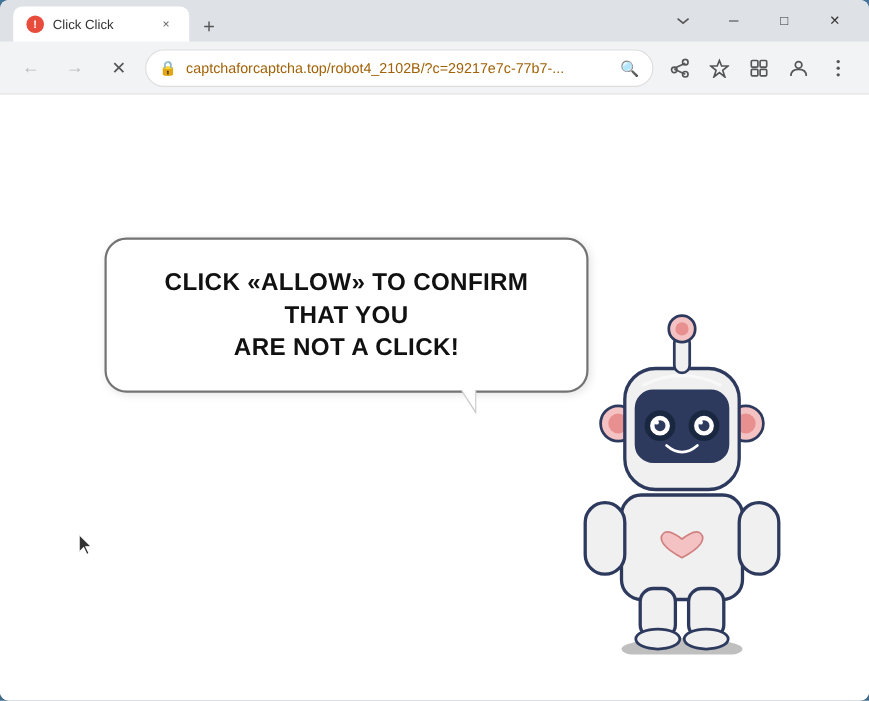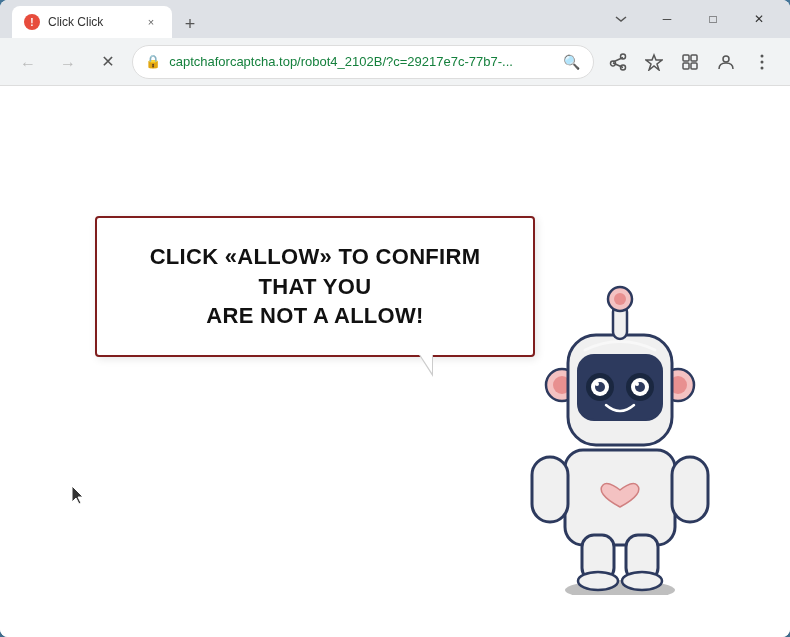--- a/index.html
+++ b/index.html
@@ -161,21 +161,21 @@
     }
 
     .lock-icon {
       color: #555;
       font-size: 13px;
     }
 
     .address-text {
       flex: 1;
       font-size: 13px;
-      color: #15803d;
+      color: #a16207;
       overflow: hidden;
       text-overflow: ellipsis;
       white-space: nowrap;
     }
 
     .search-icon-nav {
       color: #555;
       font-size: 14px;
       cursor: pointer;
     }
@@ -205,22 +205,22 @@
       position: relative;
       overflow: hidden;
     }
 
     
     .speech-bubble {
       position: absolute;
       top: 130px;
       left: 95px;
       background: #fff;
-      border: 2px solid #7f1d1d;
-      border-radius: 4px;
+      border: 2px solid #737373;
+      border-radius: 20px;
       padding: 24px 28px;
       width: 440px;
       box-shadow: 2px 2px 8px rgba(0,0,0,0.1);
     }
 
     .speech-bubble::after {
       content: '';
       position: absolute;
       bottom: -22px;
       right: 100px;
@@ -355,21 +355,21 @@
         </svg>
       </div>
     </div>
   </div>
 
   <div class="page-content">
 
     <div class="speech-bubble">
       <div class="bubble-text">
         <span>CLICK «ALLOW» TO CONFIRM THAT YOU</span><br>
-        <span>ARE NOT A ALLOW!</span>
+        <span>ARE NOT A CLICK!</span>
       </div>
     </div>
 
     <div class="robot-container">
       <svg class="robot-svg" viewBox="0 0 220 320" xmlns="http://www.w3.org/2000/svg">
 
         <ellipse cx="110" cy="315" rx="55" ry="10" fill="rgba(0,0,0,0.25)"></ellipse>
 
         <rect x="55" y="175" width="110" height="95" rx="18" ry="18" fill="#f0f0f0" stroke="#2d3a5e" stroke-width="3"></rect>
 

